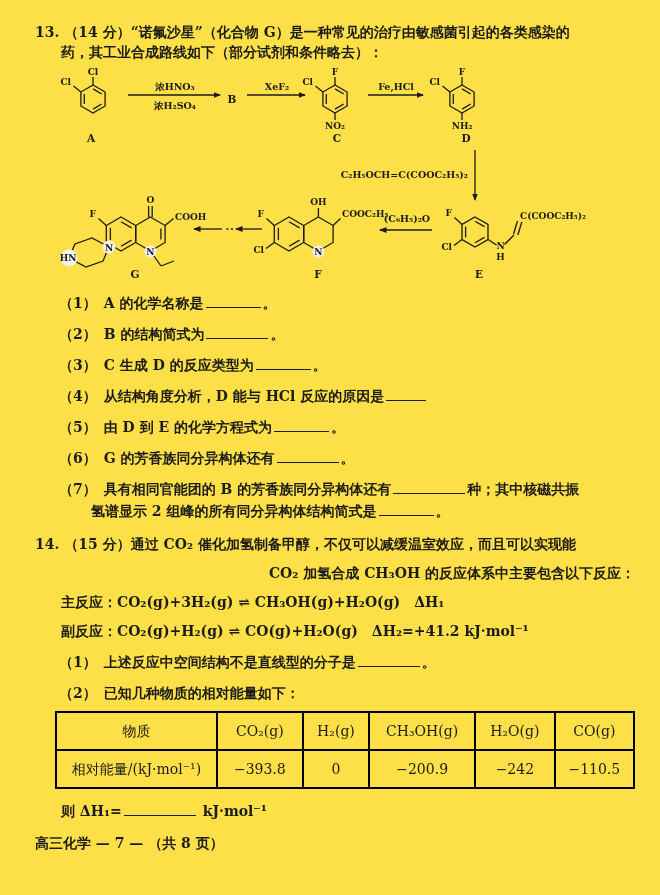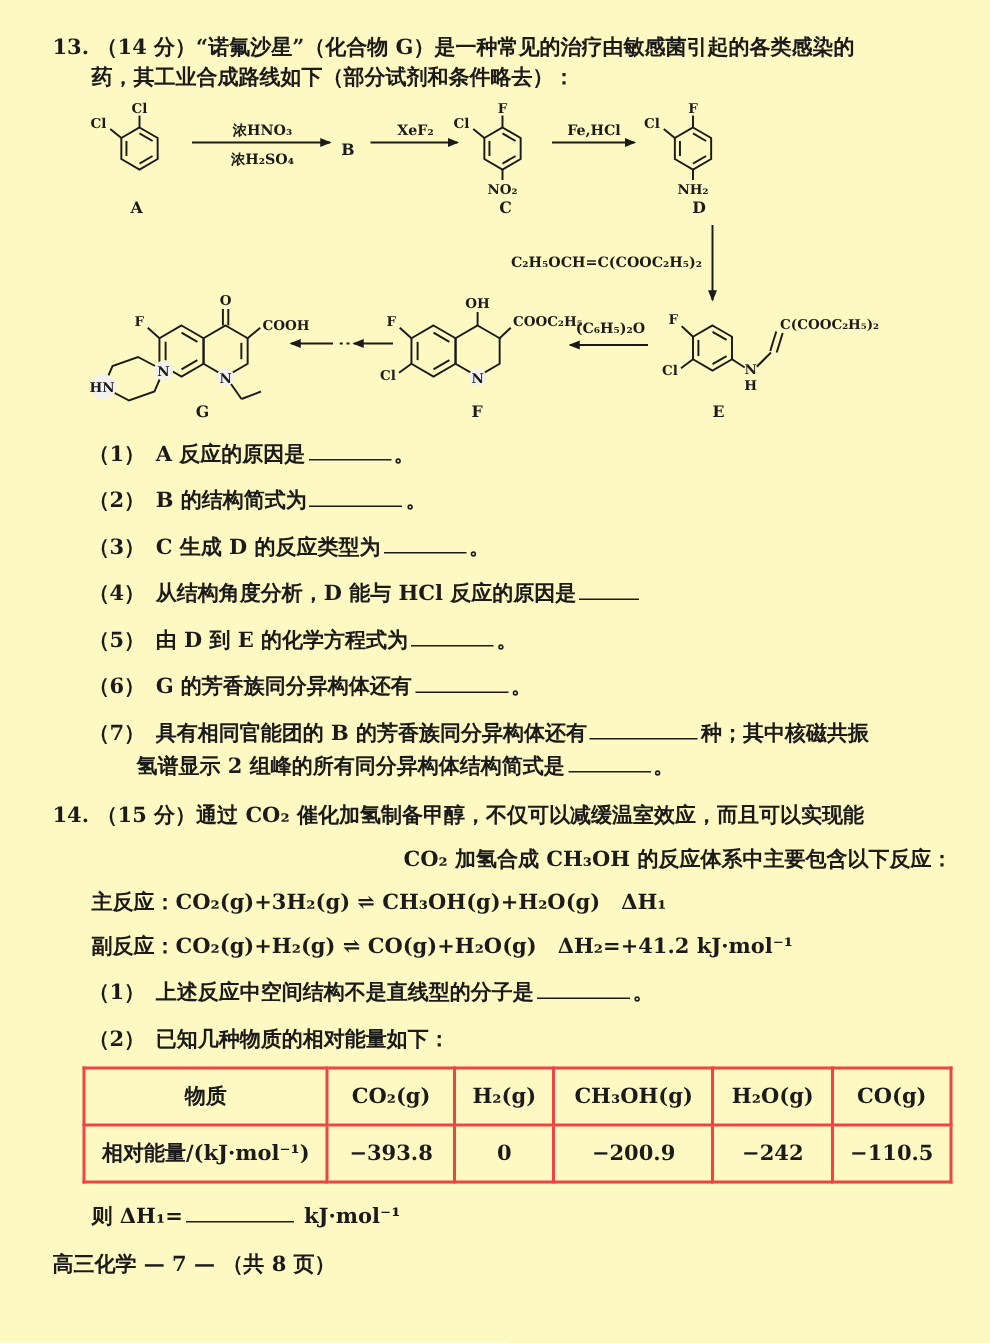--- a/index.html
+++ b/index.html
@@ -1,18 +1,18 @@
 <!DOCTYPE html>
 <html><head>
 <meta charset="utf-8">
 <style>
   html,body{margin:0;padding:0;}
   .page{
     width:660px;height:895px;box-sizing:border-box;
-    background:#fef9c3;color:#1b1b1b;
+    background:#fde047;color:#1b1b1b;
     font-family:"DejaVu Serif","Liberation Serif",serif;
     font-weight:bold;font-size:14px;line-height:20px;
     padding:16px 25px 0 35px;overflow:hidden;position:relative;
   }
   .qline{margin-top:6px;}
   .indent{padding-left:26px;}
   .qnum{margin-right:5px;}
   .sub{margin:11px 0 0 24px;white-space:nowrap;}
   .sub .sn{margin-right:7px;}
   .sub2line{margin:2px 0 0 56px;}
@@ -22,22 +22,22 @@
   .scheme text{fill:#1b1b1b;font-family:"DejaVu Serif","Liberation Serif",serif;font-weight:bold;}
   .scheme .atom{font-size:9px;}
   .scheme .rg{font-size:9.5px;}
   .scheme .cl{font-size:10.5px;}
   .scheme line,.scheme polygon,.scheme path{stroke:#1b1b1b;stroke-width:1.3;fill:none;}
   .scheme .mask{fill:#f2f1ed;stroke:none;}
   .scheme .ah{fill:#1b1b1b;stroke:none;}
   .rx{margin:9px 0 0 26px;white-space:nowrap;}
   table.energy{border-collapse:collapse;margin:8px 0 0 20px;}
   table.energy th,table.energy td{
-    border:2px solid #ef4444;padding:8px 5px;text-align:center;
-    font-weight:bold;font-size:14px;white-space:nowrap;
+    border:2px solid #000000;padding:8px 5px;text-align:center;
+    font-weight:normal;font-size:14px;white-space:nowrap;
   }
   .c0{width:160px}.c1{width:86px}.c2{width:64px}.c3{width:106px}.c4{width:78px}.c5{width:76px}
   .delta{margin:12px 0 0 26px;}
   .footer{text-align:left;margin-top:12px;}
 </style>
 </head>
 <body>
 
 <div class="page">
 
@@ -184,21 +184,21 @@
       <text class="atom" x="465.5" y="183" text-anchor="middle">N</text>
       <text class="atom" x="465.5" y="194" text-anchor="middle">H</text>
       <line x1="469.5" y1="178.5" x2="479" y2="169"></line>
       <line x1="478.5" y1="168" x2="482.5" y2="155"></line>
       <line x1="482.8" y1="169" x2="486.8" y2="156"></line>
       <text class="atom" x="485" y="153" text-anchor="start">C(COOC₂H₅)₂</text>
       <text class="cl" x="444" y="212" text-anchor="middle">E</text>
     </g>
   </svg>
 
-  <div class="sub"><span class="sn">（1）</span><span>A 反应的原因是</span><span class="blank w55"></span><span>。</span></div>
+  <div class="sub"><span class="sn">（1）</span><span>A 的化学名称是</span><span class="blank w55"></span><span>。</span></div>
   <div class="sub"><span class="sn">（2）</span><span>B 的结构简式为</span><span class="blank w62"></span><span>。</span></div>
   <div class="sub"><span class="sn">（3）</span><span>C 生成 D 的反应类型为</span><span class="blank w55"></span><span>。</span></div>
   <div class="sub"><span class="sn">（4）</span><span>从结构角度分析，D 能与 HCl 反应的原因是</span><span class="blank w40"></span><span></span></div>
   <div class="sub"><span class="sn">（5）</span><span>由 D 到 E 的化学方程式为</span><span class="blank w55"></span><span>。</span></div>
   <div class="sub"><span class="sn">（6）</span><span>G 的芳香族同分异构体还有</span><span class="blank w62"></span><span>。</span></div>
   <div class="sub"><span class="sn">（7）</span><span>具有相同官能团的 B 的芳香族同分异构体还有</span><span class="blank w72"></span><span>种；其中核磁共振</span></div>
   <div class="sub2line"><span>氢谱显示 2 组峰的所有同分异构体结构简式是</span><span class="blank w55"></span><span>。</span></div>
 
   <div class="qline" style="margin-top:13px;"><span class="qnum">14.</span><span>（15 分）通过 CO₂ 催化加氢制备甲醇，不仅可以减缓温室效应，而且可以实现能</span></div>
   <div class="indent" style="margin-top:9px;text-align:right;">CO₂ 加氢合成 CH₃OH 的反应体系中主要包含以下反应：</div>

